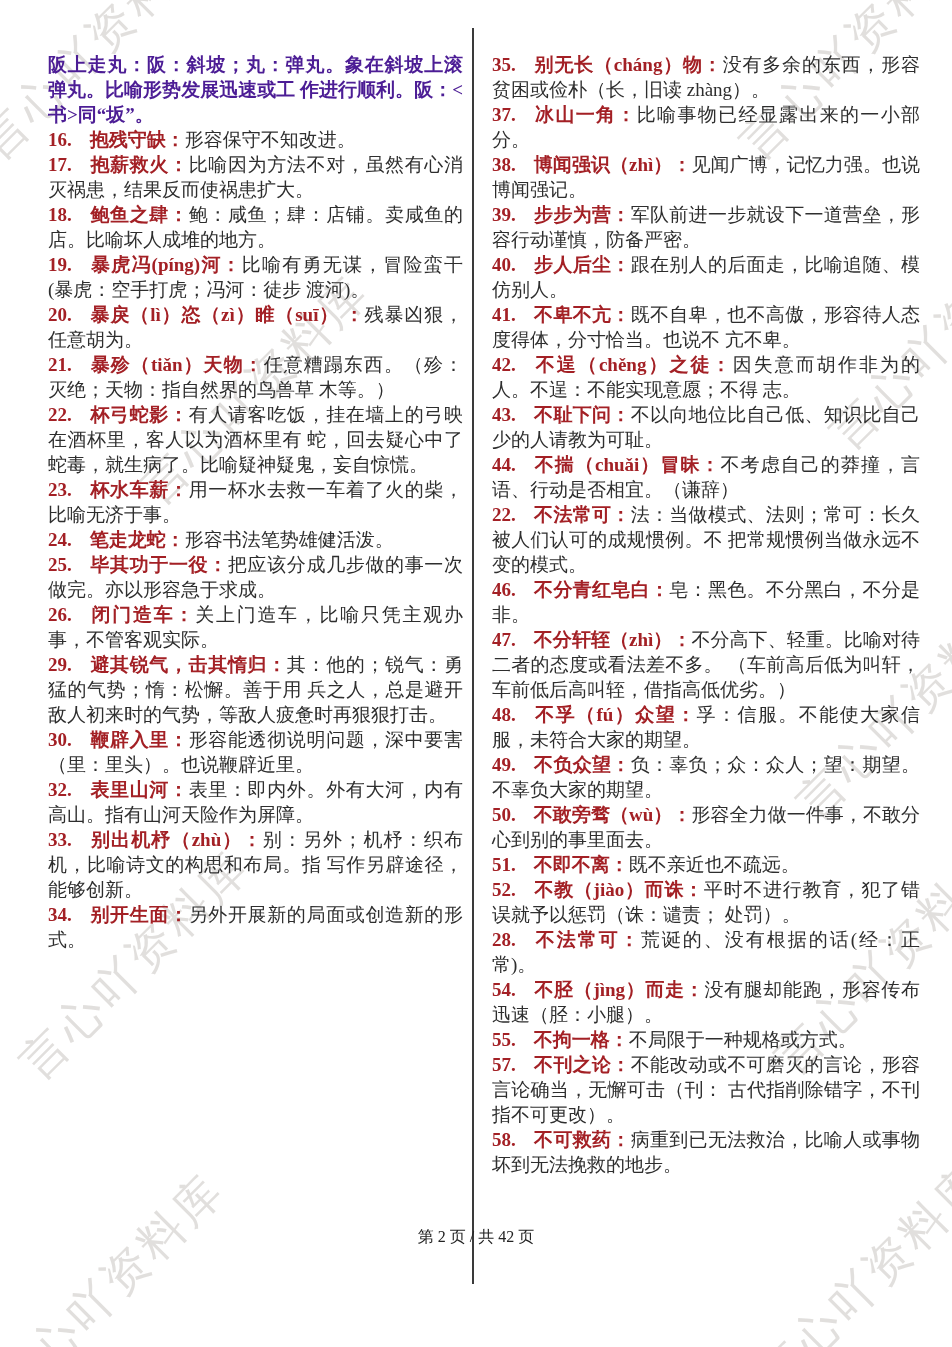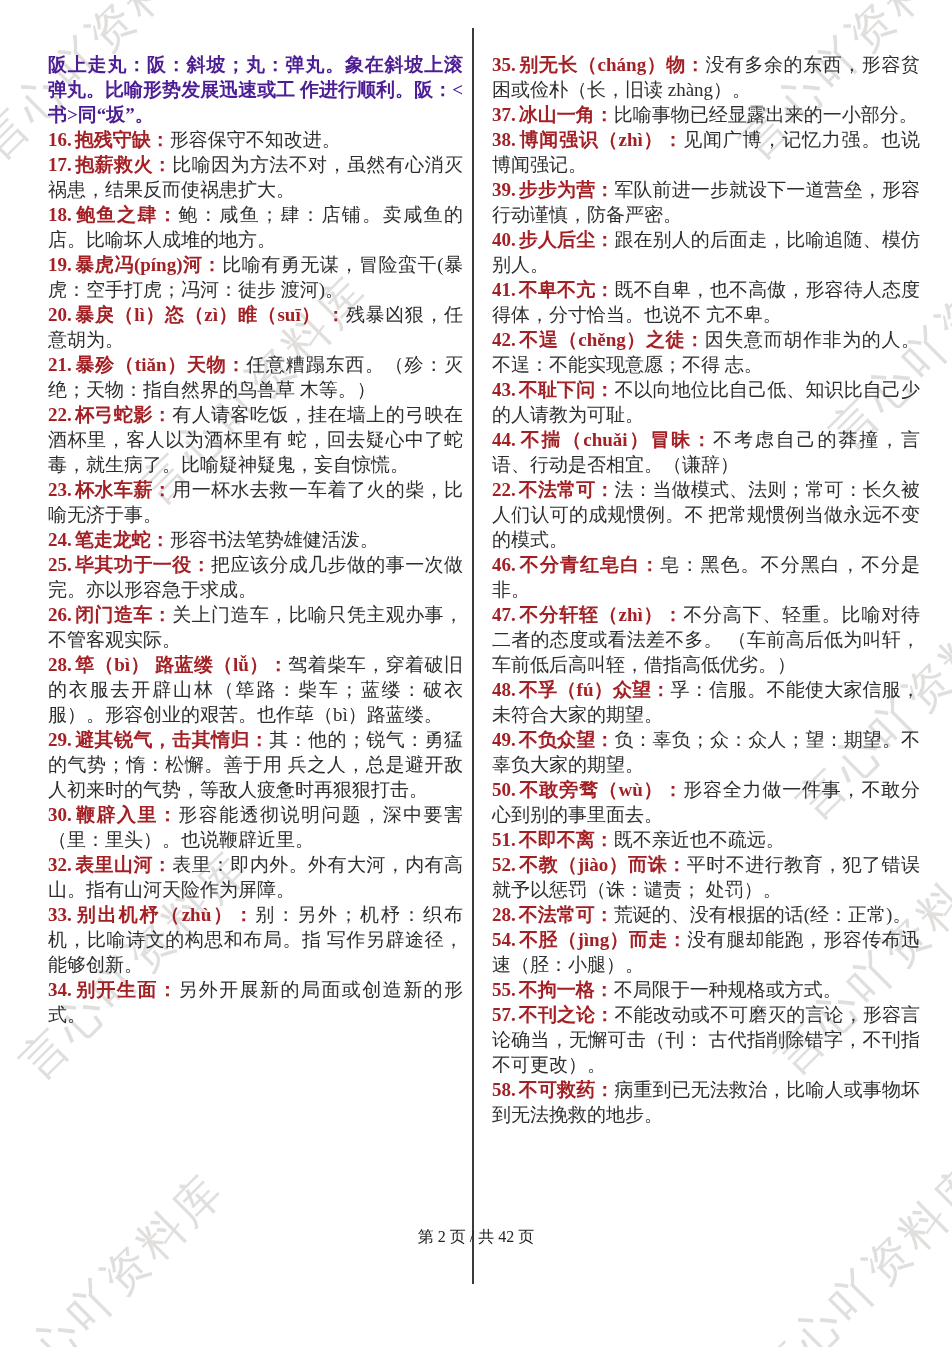--- a/index.html
+++ b/index.html
@@ -49,21 +49,21 @@
     position: absolute;
     left: 472px;
     top: 28px;
     width: 2px;
     height: 1256px;
     background: #3a3a3a;
   }
 
   p.entry { margin: 0; padding: 0; }
   .num, .term { color: #a32025; font-weight: bold; }
-  .num { margin-right: 3px; }
+  .num { margin-right: 18px; }
   .def { color: #2e2e2e; }
   .intro { color: #4c1d95; font-weight: bold; }
 
   .footer {
     position: absolute;
     top: 1227px;
     left: 0;
     width: 100%;
     text-align: center;
     font-size: 16px;
@@ -109,21 +109,20 @@
 
   <p class="entry"><span class="num">23.</span><span class="term">杯水车薪：</span><span class="def">用一杯水去救一车着了火的柴，比喻无济于事。</span></p>
 
   <p class="entry"><span class="num">24.</span><span class="term">笔走龙蛇：</span><span class="def">形容书法笔势雄健活泼。</span></p>
 
   <p class="entry"><span class="num">25.</span><span class="term">毕其功于一役：</span><span class="def">把应该分成几步做的事一次做完。亦以形容急于求成。</span></p>
 
   <p class="entry"><span class="num">26.</span><span class="term">闭门造车：</span><span class="def">关上门造车，比喻只凭主观办事，不管客观实际。</span></p>
 
 
-  <p class="entry"><span class="num">28.</span><span class="term">筚（bì） 路蓝缕（lǚ）：</span><span class="def">驾着柴车，穿着破旧的衣服去开辟山林（筚路：柴车；蓝缕：破衣服）。形容创业的艰苦。也作荜（bì）路蓝缕。</span></p>
 
   <p class="entry"><span class="num">29.</span><span class="term">避其锐气，击其惰归：</span><span class="def">其：他的；锐气：勇猛的气势；惰：松懈。善于用 兵之人，总是避开敌人初来时的气势，等敌人疲惫时再狠狠打击。</span></p>
 
   <p class="entry"><span class="num">30.</span><span class="term">鞭辟入里：</span><span class="def">形容能透彻说明问题，深中要害（里：里头）。也说鞭辟近里。</span></p>
 
 
   <p class="entry"><span class="num">32.</span><span class="term">表里山河：</span><span class="def">表里：即内外。外有大河，内有高山。指有山河天险作为屏障。</span></p>
 
   <p class="entry"><span class="num">33.</span><span class="term">别出机杼（zhù）：</span><span class="def">别：另外；机杼：织布机，比喻诗文的构思和布局。指 写作另辟途径，能够创新。</span></p>
 

